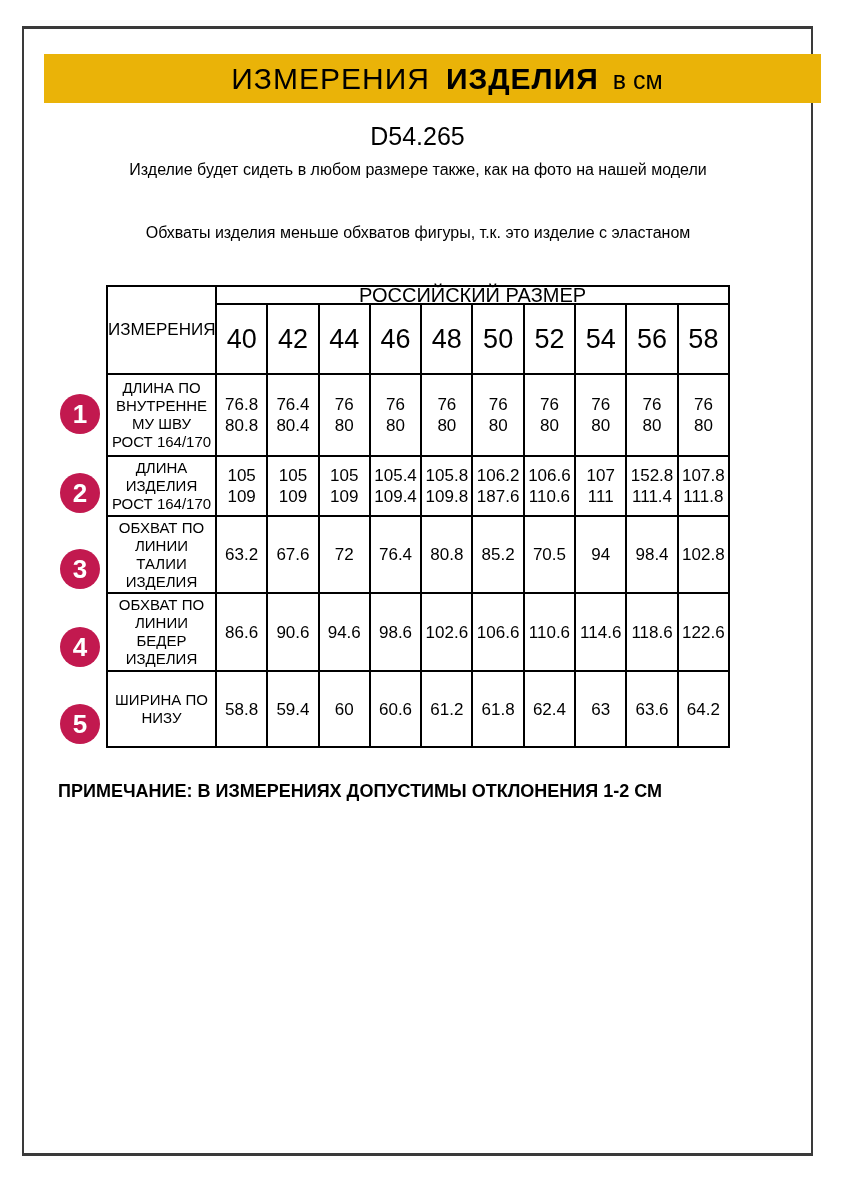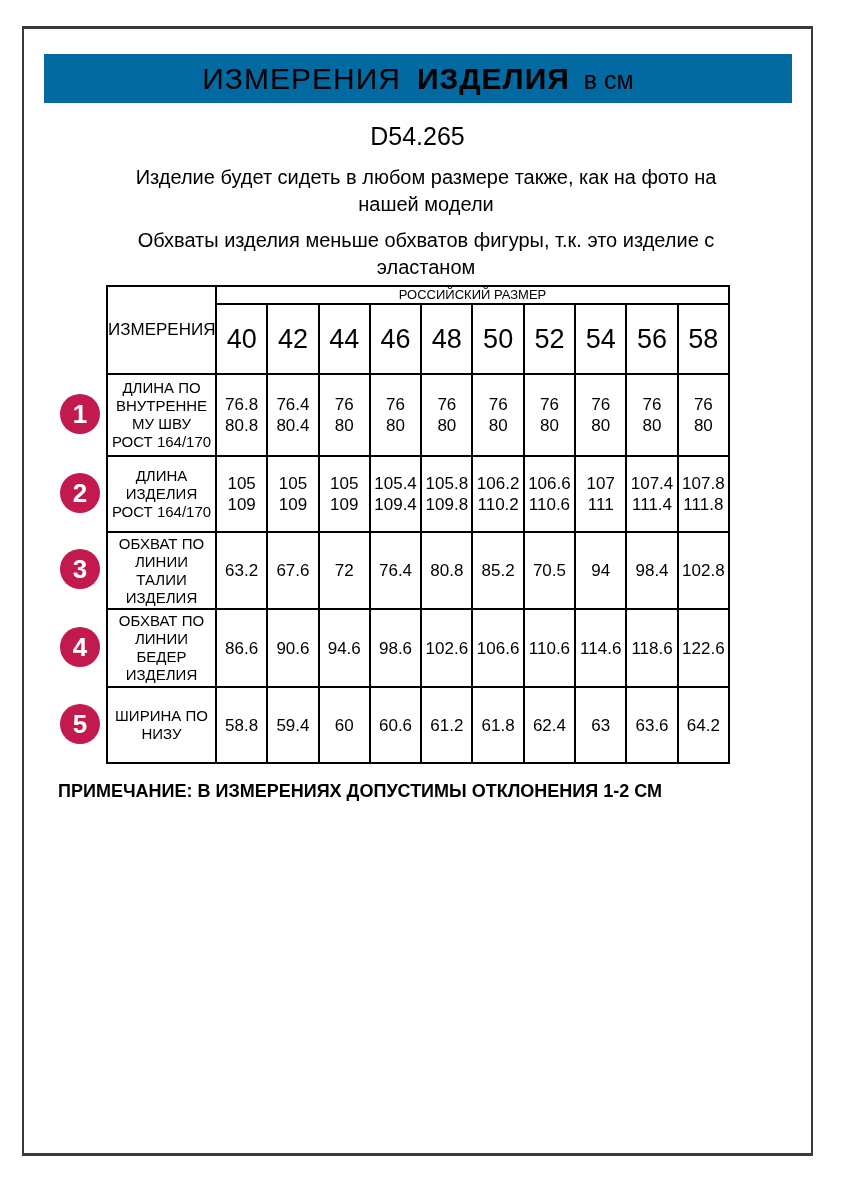--- a/index.html
+++ b/index.html
@@ -27,47 +27,47 @@
   }
   .banner .w1 { font-size: 30px; letter-spacing: 1px; }
   .banner .w2 { font-size: 30px; font-weight: bold; margin-left: 16px; letter-spacing: 1px; }
   .banner .w3 { font-size: 25px; margin-left: 14px; }
   .model {
     position: absolute; left: 22px; top: 122px; width: 791px;
     text-align: center; font-size: 25px;
   }
   .para {
     position: absolute; left: 104px; width: 628px;
-    text-align: center; font-size: 20px; line-height: 27px;
-    margin: 8px;
+    text-align: center; font-size: 16px; line-height: 27px;
+    margin: 0;
   }
   .p1 { top: 156px; }
   .p2 { top: 219px; }
 
   .size-table {
     position: absolute; left: 106px; top: 285px;
     width: 622px;
     border-collapse: collapse;
     table-layout: fixed;
   }
   .size-table th, .size-table td {
     border: 2px solid #000;
     padding: 0;
     text-align: center;
     vertical-align: middle;
     font-weight: normal;
     background: #fff;
   }
   .corner { font-size: 17px; }
-  .ghead  { font-size: 13px; height: 16px; line-height: 16px; border-radius: 6px; }
+  .ghead  { font-size: 20px; height: 16px; line-height: 16px; border-radius: 6px; }
   .size-cell { font-size: 27px; font-weight: bold; height: 68px; }
   .row-label { font-size: 15px; line-height: 18px; white-space: pre-line; }
   .val { font-size: 17px; line-height: 21px; white-space: pre-line; margin-top: 47px; }
   tbody tr:nth-child(1) { height: 82px; }
-  tbody tr:nth-child(2) { height: 76px; }
+  tbody tr:nth-child(2) { height: 60px; }
   tbody tr:nth-child(3) { height: 77px; }
   tbody tr:nth-child(4) { height: 78px; }
   tbody tr:nth-child(5) { height: 76px; }
 
   .badge {
     position: absolute; left: 60px;
     width: 40px; height: 40px;
     border-radius: 50%;
     background: #c2194f;
     color: #fff;
@@ -83,21 +83,21 @@
   .note {
     position: absolute; left: 22px; top: 781px; width: 676px;
     text-align: center; font-size: 18px; font-weight: bold;
   }
 </style>
 </head>
 <body>
 
 <div class="frame" style="border-color: rgb(58, 58, 58);"></div>
 
-<div class="banner" style="background: #0369a1;">
+<div class="banner" style="background: #eab308; padding-left: 29px;">
   <span class="w1">ИЗМЕРЕНИЯ</span><span class="w2">ИЗДЕЛИЯ</span><span class="w3">в см</span>
 </div>
 
 <div class="model">D54.265</div>
 
 <p class="para p1">Изделие будет сидеть в любом размере также, как на фото на нашей модели</p>
 <p class="para p2">Обхваты изделия меньше обхватов фигуры, т.к. это изделие с эластаном</p>
 
 <table class="size-table">
   <colgroup>
@@ -166,26 +166,26 @@
 109</td>
         <td class="val">105
 109</td>
         <td class="val">105
 109</td>
         <td class="val">105.4
 109.4</td>
         <td class="val">105.8
 109.8</td>
         <td class="val">106.2
-110.2</td>
+187.6</td>
         <td class="val">106.6
 110.6</td>
         <td class="val">107
 111</td>
-        <td class="val">107.4
+        <td class="val">152.8
 111.4</td>
         <td class="val">107.8
 111.8</td>
       </tr>
       <tr>
         <td class="row-label">ОБХВАТ ПО
 ЛИНИИ
 ТАЛИИ
 ИЗДЕЛИЯ</td>
         <td class="val">63.2</td>

